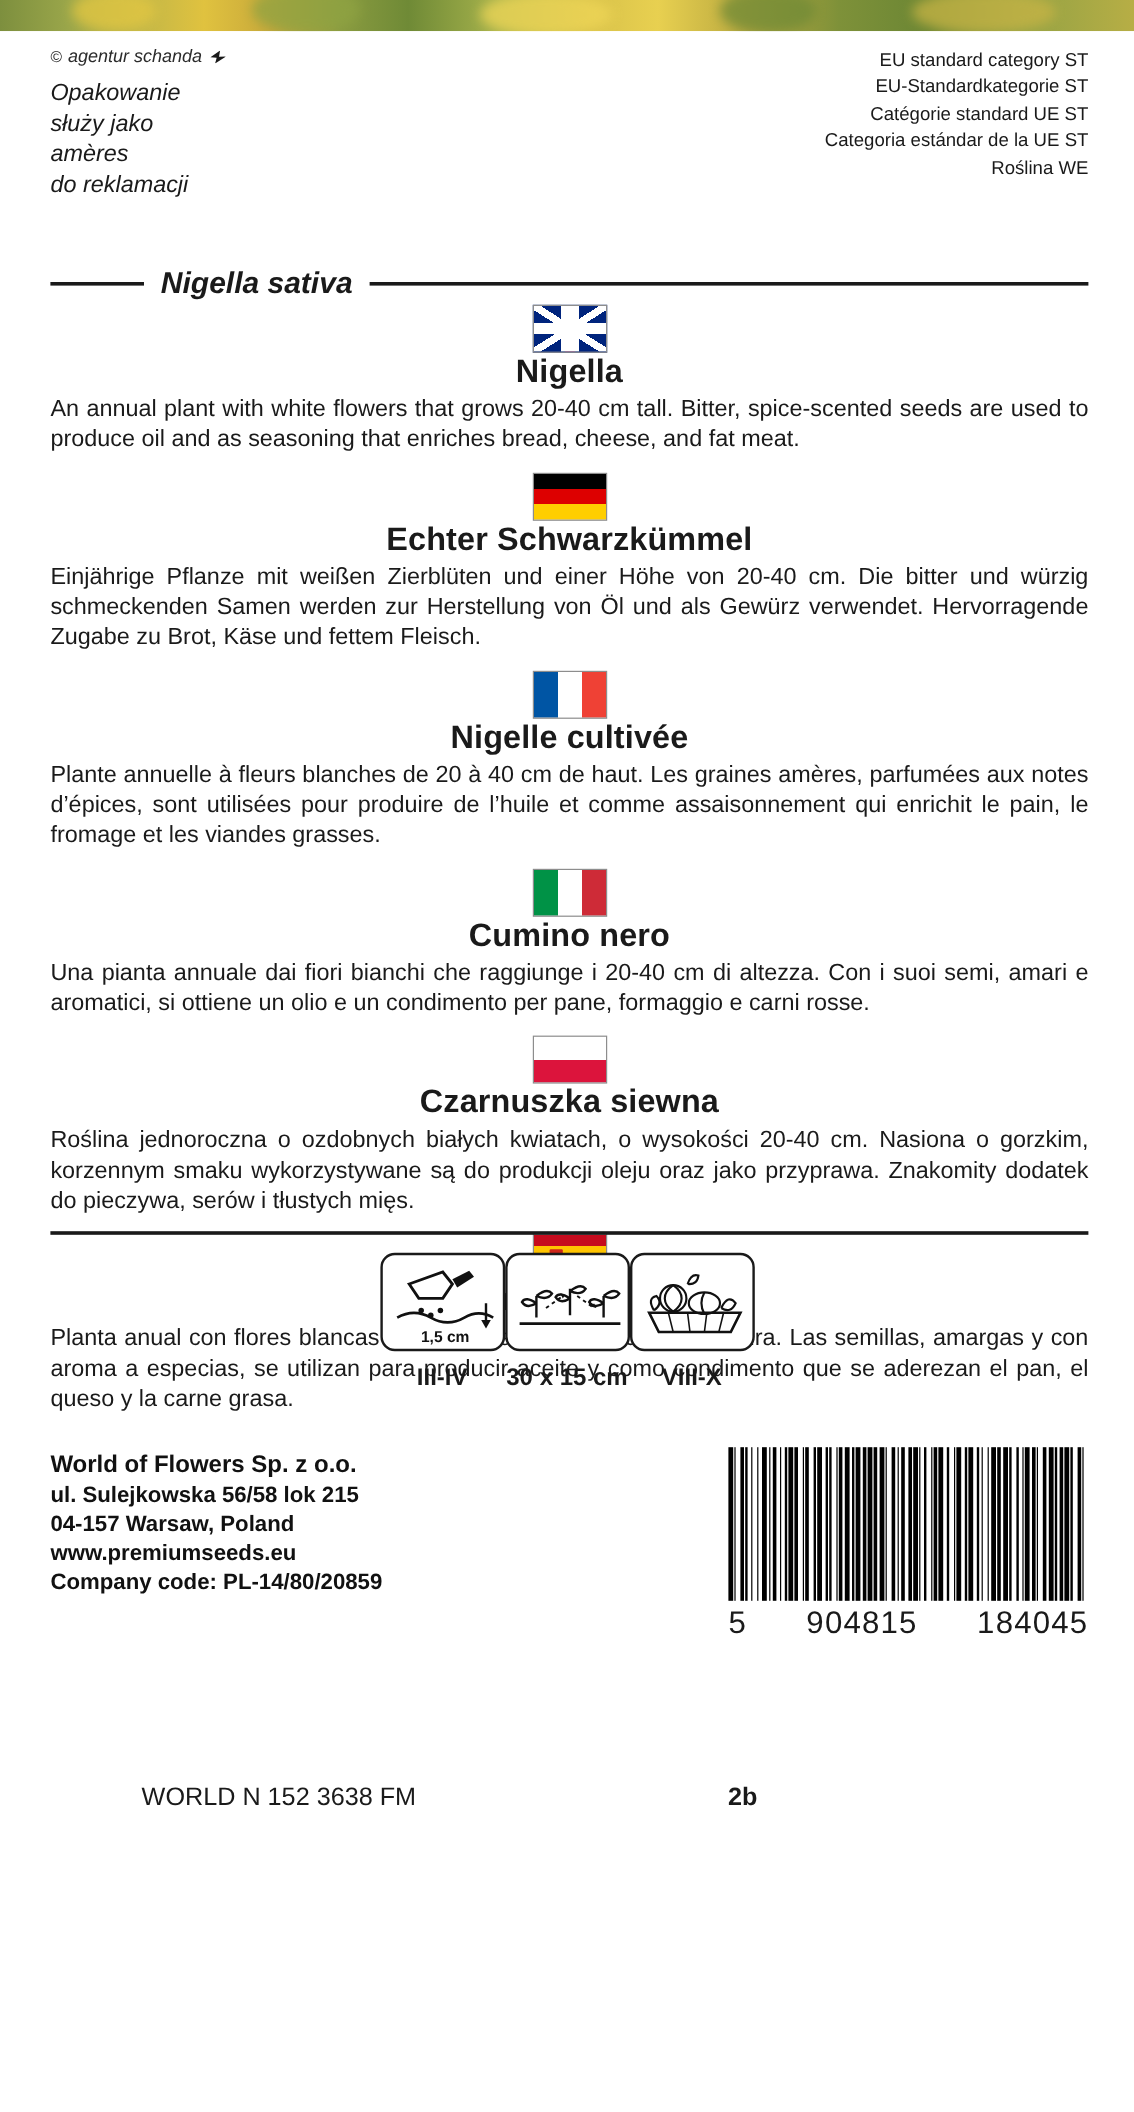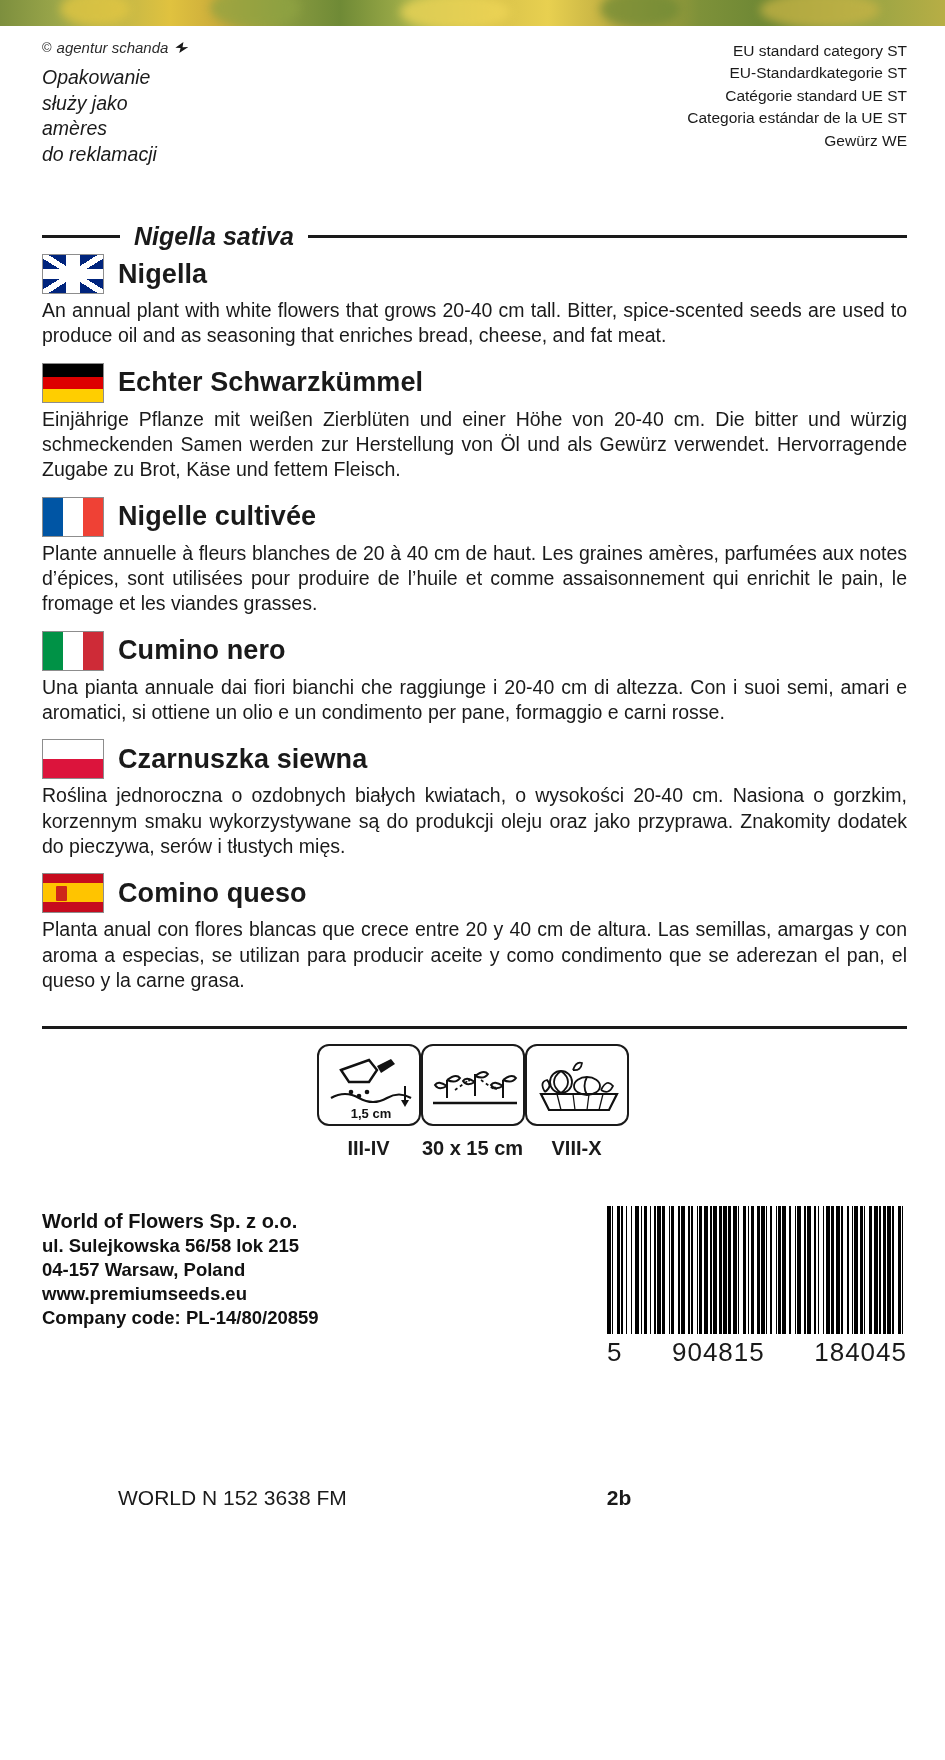--- a/index.html
+++ b/index.html
@@ -120,22 +120,22 @@
     top: 228px;
     left: 42px;
     right: 38px;
   }
   .lang {
     margin-bottom: 14px;
   }
   .lang-head {
     display: flex;
     align-items: center;
-    gap: 14px;
     margin-bottom: 4px;
+    flex-direction: column;
   }
   .flag {
     width: 62px;
     height: 40px;
     border: 1px solid #8d8d8d;
     flex: 0 0 auto;
     position: relative;
     overflow: hidden;
   }
   .lang-title {
@@ -306,21 +306,21 @@
           <div>służy jako</div>
           <div>amères</div>
           <div>do reklamacji</div>
         </div>
       </div>
       <div class="hdr-right">
         <div>EU standard category ST</div>
         <div>EU-Standardkategorie ST</div>
         <div>Catégorie standard UE ST</div>
         <div>Categoria estándar de la UE ST</div>
-        <div>Gewürz WE</div>
+        <div>Roślina WE</div>
       </div>
     </div>
 
     <div class="latin-row">
       <span class="rule-left"></span>
       <span class="latin-name">Nigella sativa</span>
       <span class="rule-right"></span>
     </div>
 
     <div class="langs">

